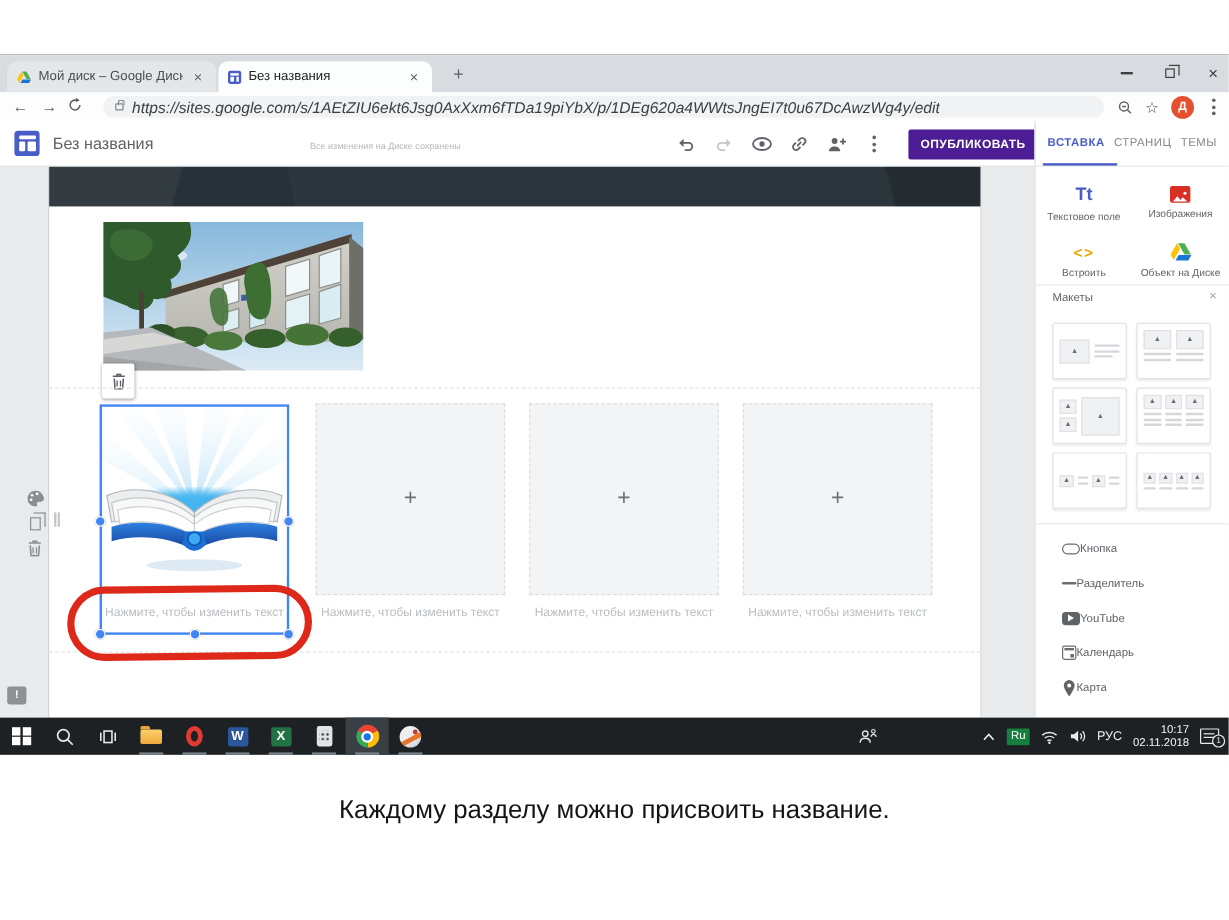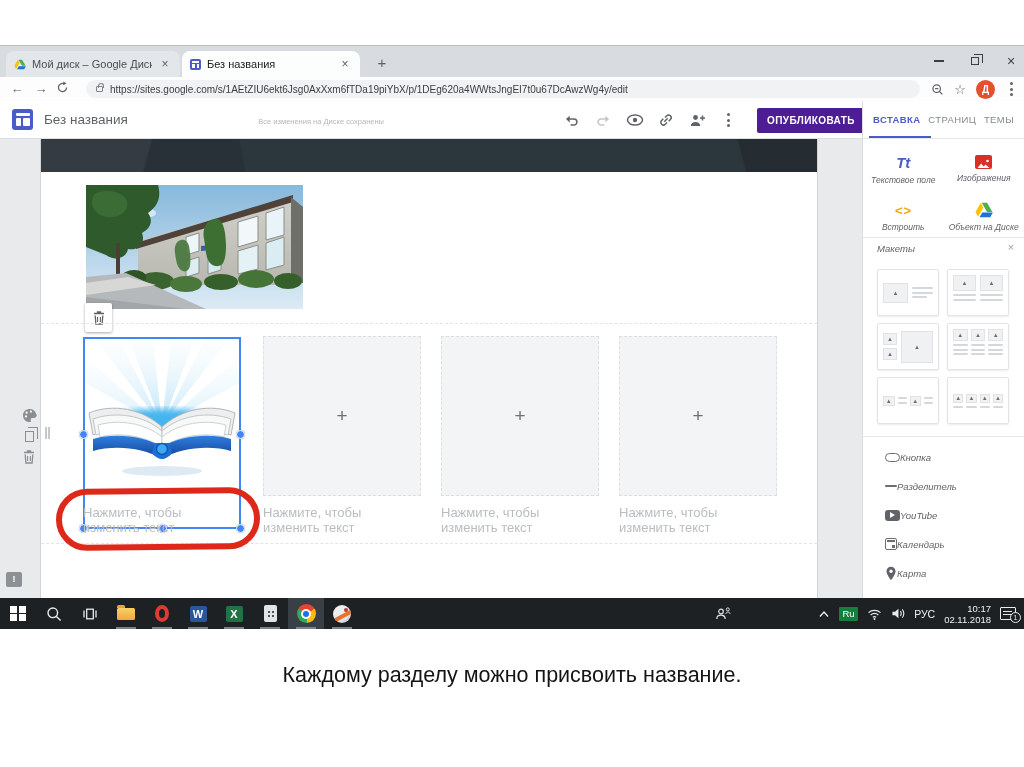--- a/index.html
+++ b/index.html
@@ -22,21 +22,21 @@
   .minbar { width:10px; height:1.5px; background:#3c4043; }
   .resbox { width:8px; height:8px; border:1.2px solid #3c4043; position:relative; }
   .resbox::before { content:""; position:absolute; left:2px; top:-4px; width:8px; height:8px; border:1.2px solid #3c4043; border-left:none; border-bottom:none; }
 
   
   .urlrow { position:absolute; left:0; top:31px; width:1024px; height:24px; background:#fdfdfd; }
   .navbtn { position:absolute; top:3px; width:18px; height:18px; color:#5f6368; font-size:13px; text-align:center; line-height:18px; }
   .omnibox { position:absolute; left:86px; top:3px; width:834px; height:18px; background:#f0f2f4; border-radius:9px; display:flex; align-items:center; padding:0 10px; }
   .lock { width:7px; height:6px; border:1.2px solid #80868b; border-radius:1px; position:relative; margin-right:7px; }
   .lock::before { content:""; position:absolute; left:0.5px; top:-4px; width:4px; height:4px; border:1.2px solid #80868b; border-bottom:none; border-radius:3px 3px 0 0; }
-  .url-text { font-size:10px; color:#3c4043; white-space:nowrap; overflow:hidden; }
+  .url-text { font-size:13px; color:#3c4043; white-space:nowrap; overflow:hidden;font-style:italic; }
   .urlicon { position:absolute; top:3px; width:18px; height:18px; display:flex; align-items:center; justify-content:center; color:#5f6368; }
   .avatar { position:absolute; left:976px; top:2.5px; width:19px; height:19px; border-radius:50%; background:#e4502e; color:#fff; font-size:10px; font-weight:bold; display:flex; align-items:center; justify-content:center; }
 
   
   .stoolbar { position:absolute; left:0; top:55px; width:862px; height:38px; background:#fff; border-bottom:1px solid #dcdfe3; }
   .slogo { position:absolute; left:12px; top:8px; width:21px; height:21px; background:#4a5cc5; border-radius:3px; padding:4px 3.5px 3.5px; }
   .slogo .bar { height:3px; background:#fff; border-radius:1px; }
   .slogo .cols { display:flex; gap:2px; margin-top:2px; height:8px; }
   .slogo .cols div { background:#fff; border-radius:1px; }
   .slogo .c1 { width:5px; } .slogo .c2 { flex:1; }
@@ -49,21 +49,21 @@
   .publish .pmain { padding:0 10px; font-size:10px; font-weight:bold; letter-spacing:.4px; display:flex; align-items:center; border-right:1px solid rgba(255,255,255,.35); }
   .publish .parrow { width:20px; display:flex; align-items:center; justify-content:center; }
   .parrow i { width:0; height:0; border-left:4px solid transparent; border-right:4px solid transparent; border-top:5px solid #fff; }
 
   
   .panel { position:absolute; left:862px; top:55px; width:162px; height:497px; background:#fff; border-left:1px solid #d9dcdf; }
   .ptabs { position:relative; height:38px; border-bottom:1px solid #e6e8ea; display:flex; align-items:center; justify-content:space-between; padding:0 10px; }
   .ptab { font-size:9.5px; letter-spacing:.4px; color:#85898d; }
   .ptab.active { color:#4a5cc5; font-weight:bold; }
   .ptab-underline { position:absolute; left:6px; bottom:0; width:62px; height:2px; background:#4a5cc5; }
-  .pcontent { position:relative; height:459px;font-style:italic; }
+  .pcontent { position:relative; height:459px; }
   .insert-grid { position:absolute; left:0; top:6px; width:100%; display:flex; flex-wrap:wrap; }
   .ins-item { width:50%; height:48px; display:flex; flex-direction:column; align-items:center; justify-content:center; gap:4px; }
   .ins-label { font-size:8.5px; color:#5f6368; }
   .tt-glyph { color:#4a5cc5; font-size:15px; font-weight:bold; }
   .embed-glyph { color:#f0a800; font-size:13px; font-weight:bold; letter-spacing:1px; }
   .imgicon { width:17px; height:14px; background:#d93025; border-radius:2px; display:flex; align-items:flex-end; justify-content:center; }
   .pdivider { position:absolute; left:0; width:100%; height:1px; background:#e6e8ea; }
   .layouts-head { position:absolute; left:14px; top:104px; font-size:9.5px; color:#5f6368; }
   .layouts-close { position:absolute; right:10px; top:102px; font-size:11px; color:#9aa0a6; }
   .thumb { position:absolute; width:62px; height:47px; background:#fff; border:1px solid #e2e4e7; border-radius:2px; box-shadow:0 1px 2px rgba(0,0,0,.08); padding:5px; display:flex; gap:4px; }
@@ -89,21 +89,21 @@
        linear-gradient(105deg, rgba(255,255,255,.05) 0 14%, rgba(255,255,255,0) 14.3%),
        linear-gradient(255deg, rgba(0,0,0,.18) 0 10%, rgba(0,0,0,0) 10.3%),
        linear-gradient(80deg, rgba(0,0,0,.10) 0 26%, rgba(0,0,0,0) 26.3%),
        #2c363d; }
   .welcome { position:absolute; left:325px; top:50px; font-size:27px; color:#4d87a1; }
   .photo { position:absolute; left:45px; top:46px; width:217px; height:124px; overflow:hidden; }
   .trashbtn { position:absolute; left:44px; top:164px; width:27px; height:29px; background:#fff; border-radius:2px; box-shadow:0 1px 3px rgba(0,0,0,.35); display:flex; align-items:center; justify-content:center; }
   .secline { position:absolute; left:0; width:100%; border-top:1px dashed #e3e4e6; }
   .phbox { position:absolute; top:197px; width:158px; height:160px; background:#f3f4f5; border:1px dashed #dcdee1; display:flex; align-items:center; justify-content:center; }
   .phplus { font-size:19px; color:#6d7175; font-weight:300; }
-  .phcaption { position:absolute; top:366px; width:158px; text-align:left; font-size:13px; color:#b9bdc1; }
+  .phcaption { position:absolute; top:366px; width:158px; text-align:center; font-size:10px; color:#b9bdc1; }
   .selbox { position:absolute; left:42px; top:198px; width:158px; height:192px; border:2px solid #4285f4; background:#fff; }
   .handle { position:absolute; width:9px; height:9px; border-radius:50%; background:#4285f4; border:1px solid #fff; box-shadow:0 0 1px rgba(0,0,0,.4); }
   .redoval { position:absolute; left:15px; top:349px; width:204px; height:62px; border:6px solid #de291a; border-radius:32px; transform:rotate(-.6deg); }
   .leftctl { position:absolute; left:20px; width:18px; height:18px; display:flex; align-items:center; justify-content:center; }
   .copy-glyph { width:9px; height:11px; border:1.5px solid #8a8e92; position:relative; background:#e9eaec; }
   .copy-glyph::before { content:""; position:absolute; left:2px; top:-5px; width:9px; height:11px; border:1.5px solid #8a8e92; border-left:none; border-bottom:none; }
   .draghandle { position:absolute; left:45px; top:288px; width:5px; height:12px; border-left:2px solid #c6c9cc; border-right:2px solid #c6c9cc; }
   .feedback { position:absolute; left:6px; top:433px; width:16px; height:15px; background:#8d9094; border-radius:2px; color:#fff; font-size:9px; font-weight:bold; text-align:center; line-height:15px; }
 
   

